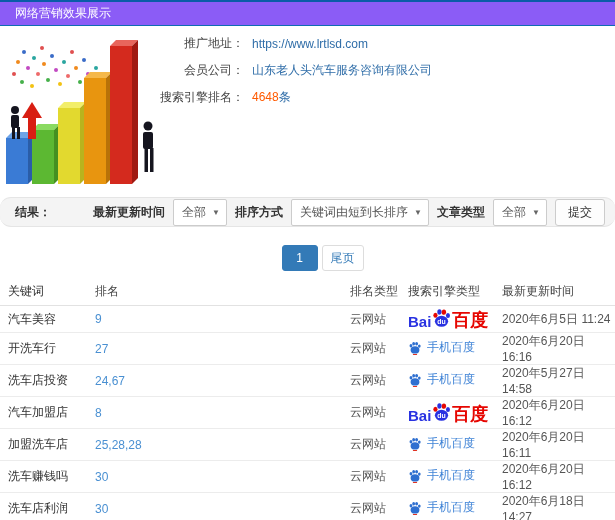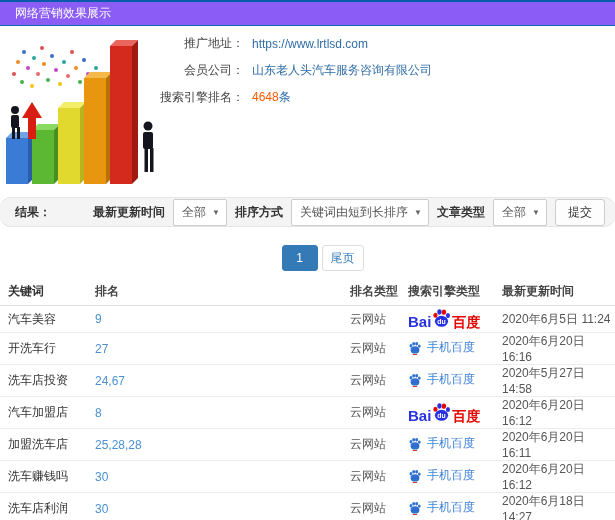--- a/index.html
+++ b/index.html
@@ -52,30 +52,30 @@
     min-width:18px;height:24px;line-height:24px;padding:0 8px;text-align:center;
     border:1px solid #ddd;border-radius:3px;background:#fff;color:#337ab7;cursor:pointer;
   }
   .page-btn.active{background:#337ab7;border-color:#337ab7;color:#fff;}
   .page-btn.gray{background:#ebebeb;color:#333;}
   
   .result-table{position:absolute;top:278px;left:0;}
   table{width:615px;border-collapse:collapse;table-layout:fixed;font-size:12px;}
   col.c1{width:90px;}col.c2{width:255px;}col.c3{width:58px;}col.c4{width:94px;}col.c5{width:118px;}
   th{
-    text-align:left;font-weight:bold;color:#444;height:27px;
+    text-align:left;font-weight:normal;color:#444;height:27px;
     border-bottom:1px solid #e2e2e2;padding:0 0 0 5px;
   }
   td{height:26px;border-bottom:1px solid #ececec;padding:0 0 0 5px;color:#555;vertical-align:middle;}
   th:first-child,td:first-child{padding-left:8px;color:#333;}
   a.rank-link{color:#4a90d2;text-decoration:none;cursor:pointer;}
   
   .bd-logo{display:inline-flex;align-items:flex-end;line-height:1;}
   .bd-bai{color:#2932e1;font-weight:bold;font-size:15px;letter-spacing:0;}
-  .bd-cn{color:#e60601;font-weight:bold;font-size:14px;}
+  .bd-cn{color:#e60601;font-weight:bold;font-size:18px;}
   .paw{display:inline-block;vertical-align:middle;}
   .bd-mobile{display:inline-flex;align-items:center;gap:5px;color:#3f83d6;font-family:Liberation Serif, serif;}
 </style>
 </head>
 <body>
 
 <div class="topbar">
   <span class="title">网络营销效果展示</span>
 </div>
 

